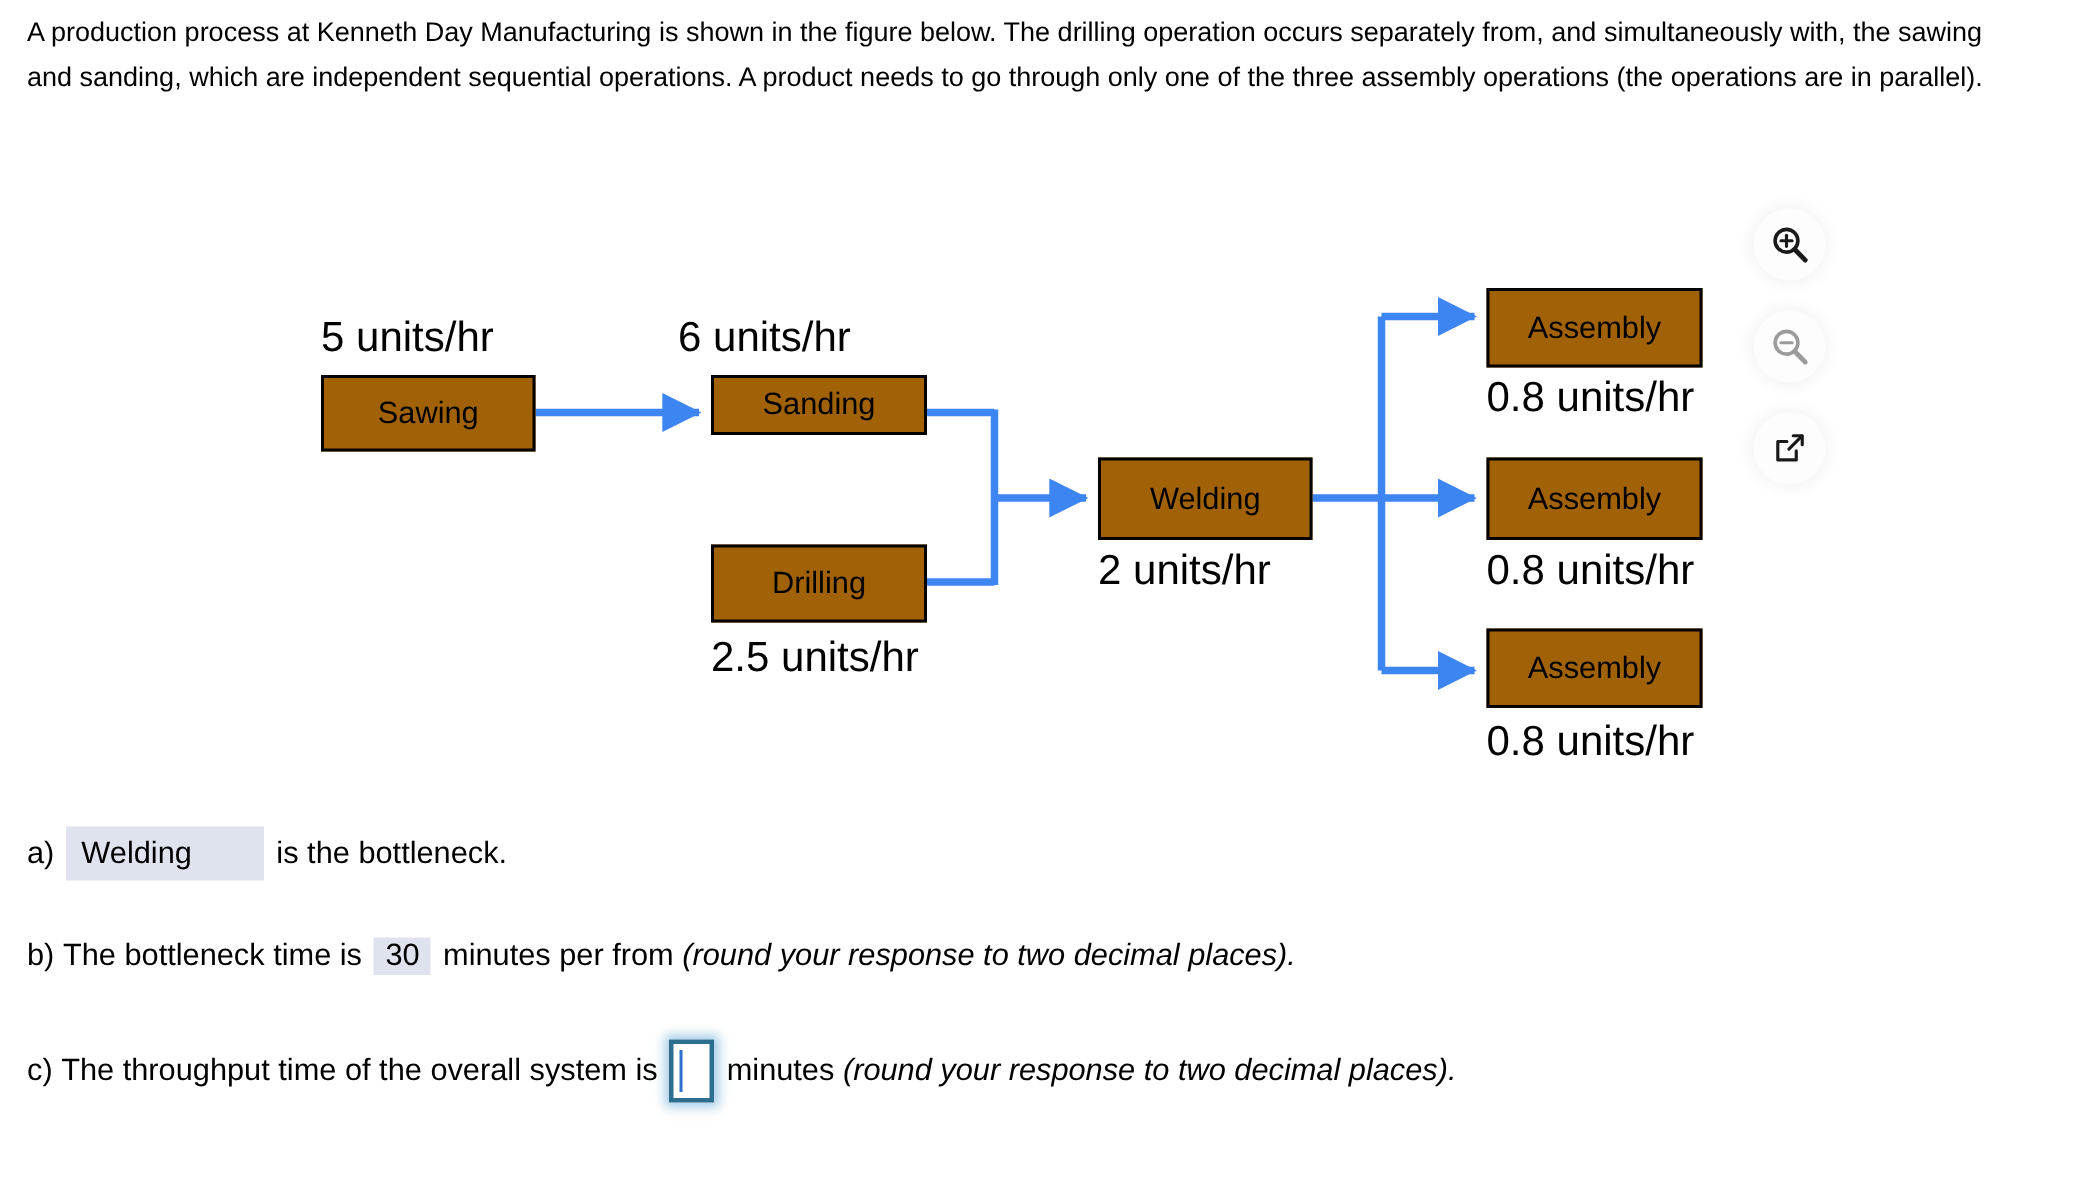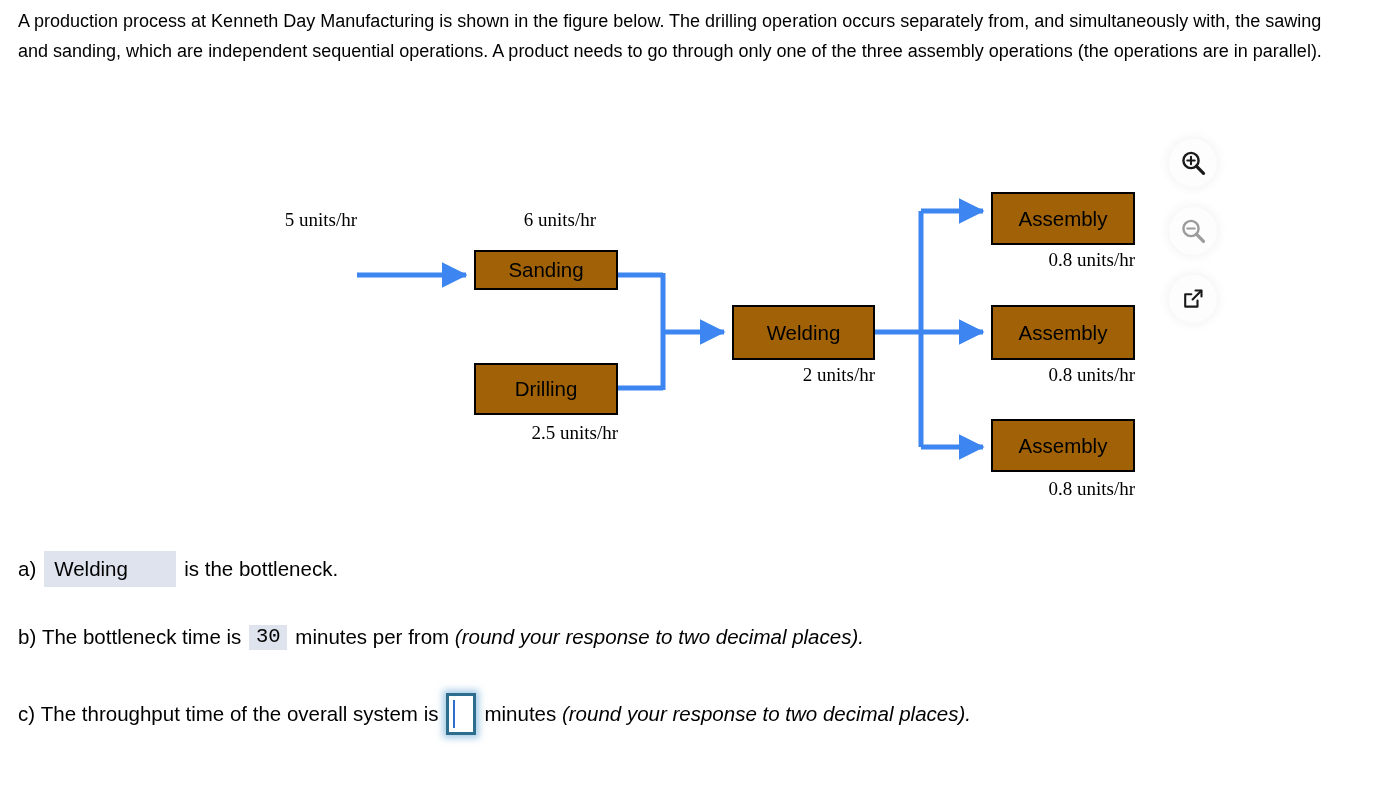--- a/index.html
+++ b/index.html
@@ -47,26 +47,25 @@
     background: #a16207;
     display: flex;
     align-items: center;
     justify-content: center;
     font-size: 20.5px;
     color: #000;
     z-index: 3;
   }
   .rate-label {
     position: absolute;
-    font-size: 19px;
+    font-size: 28px;
     color: #000;
     white-space: nowrap;
-    text-align: right;
+    text-align: left;
     z-index: 3;
-    font-family: Liberation Serif, serif;
   }
 
   
   .tool-icon {
     position: absolute;
     width: 48px;
     height: 48px;
     border-radius: 50%;
     background: #fdfdfd;
     box-shadow: 0 0 10px 3px rgba(0,0,0,0.045);
@@ -101,21 +100,20 @@
     margin-left: 8px;
     margin-right: 8px;
   }
   #answer-b-value {
     width: 38px;
     height: 25px;
     justify-content: center;
     padding-left: 0;
     margin-left: 8px;
     margin-right: 8px;
-    font-family: Liberation Mono, monospace;
   }
   .em-note {
     font-style: italic;
   }
   #answer-c-input {
     position: relative;
     width: 30px;
     height: 42px;
     box-sizing: border-box;
     border: 3px solid #2d6e8e;
@@ -162,20 +160,23 @@
     <line x1="921" y1="81" x2="921" y2="317" stroke="#3d85f0" stroke-width="5"></line>
 
     <line x1="921" y1="81" x2="983" y2="81" stroke="#3d85f0" stroke-width="5" marker-end="url(#arrowBlue)"></line>
 
     <line x1="921" y1="202" x2="983" y2="202" stroke="#3d85f0" stroke-width="5" marker-end="url(#arrowBlue)"></line>
 
     <line x1="921" y1="317" x2="983" y2="317" stroke="#3d85f0" stroke-width="5" marker-end="url(#arrowBlue)"></line>
   </svg>
 
   <div class="rate-label" style="left:214px; top:79px; width:143px;">5 units/hr</div>
+  <div class="node-box" style="left:214px; top:120px; width:143px; height:51px;">
+    <span>Sawing</span>
+  </div>
 
   <div class="rate-label" style="left:452px; top:79px; width:144px;">6 units/hr</div>
   <div class="node-box" style="left:474px; top:120px; width:144px; height:40px;">
     <span>Sanding</span>
   </div>
 
   <div class="node-box" style="left:474px; top:233px; width:144px; height:52px;">
     <span>Drilling</span>
   </div>
   <div class="rate-label" style="left:474px; top:292px; width:144px;">2.5 units/hr</div>

